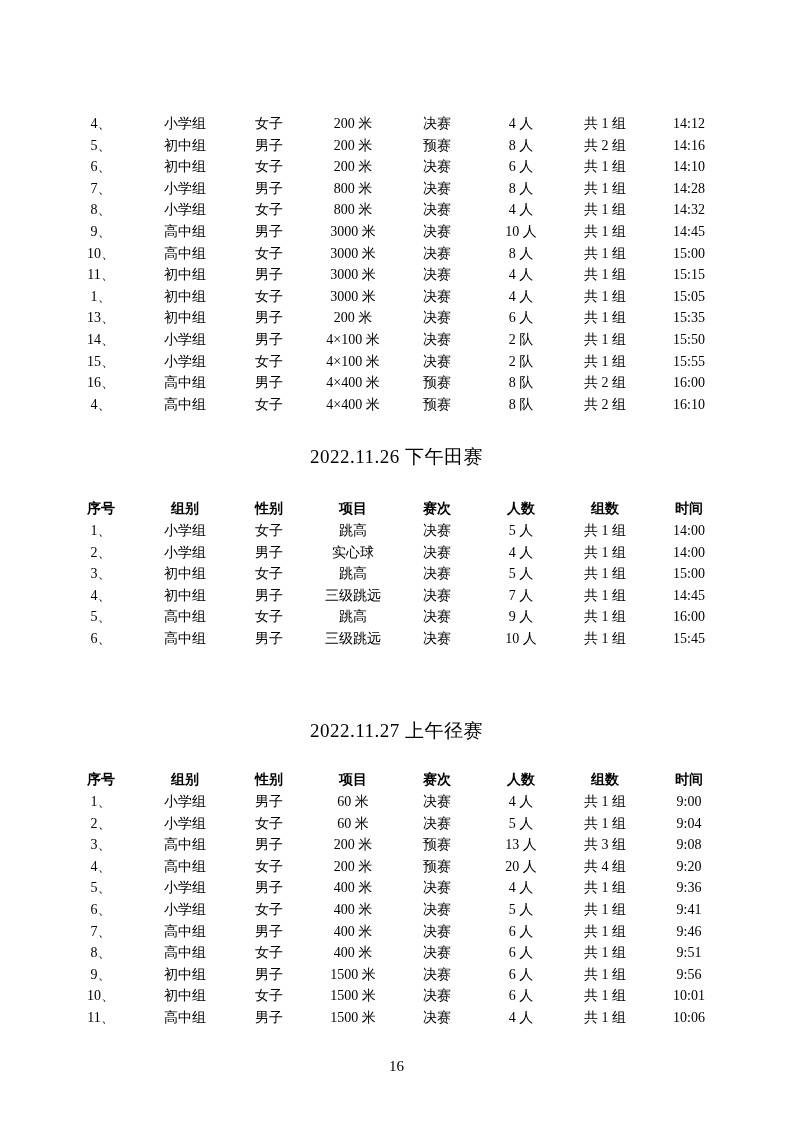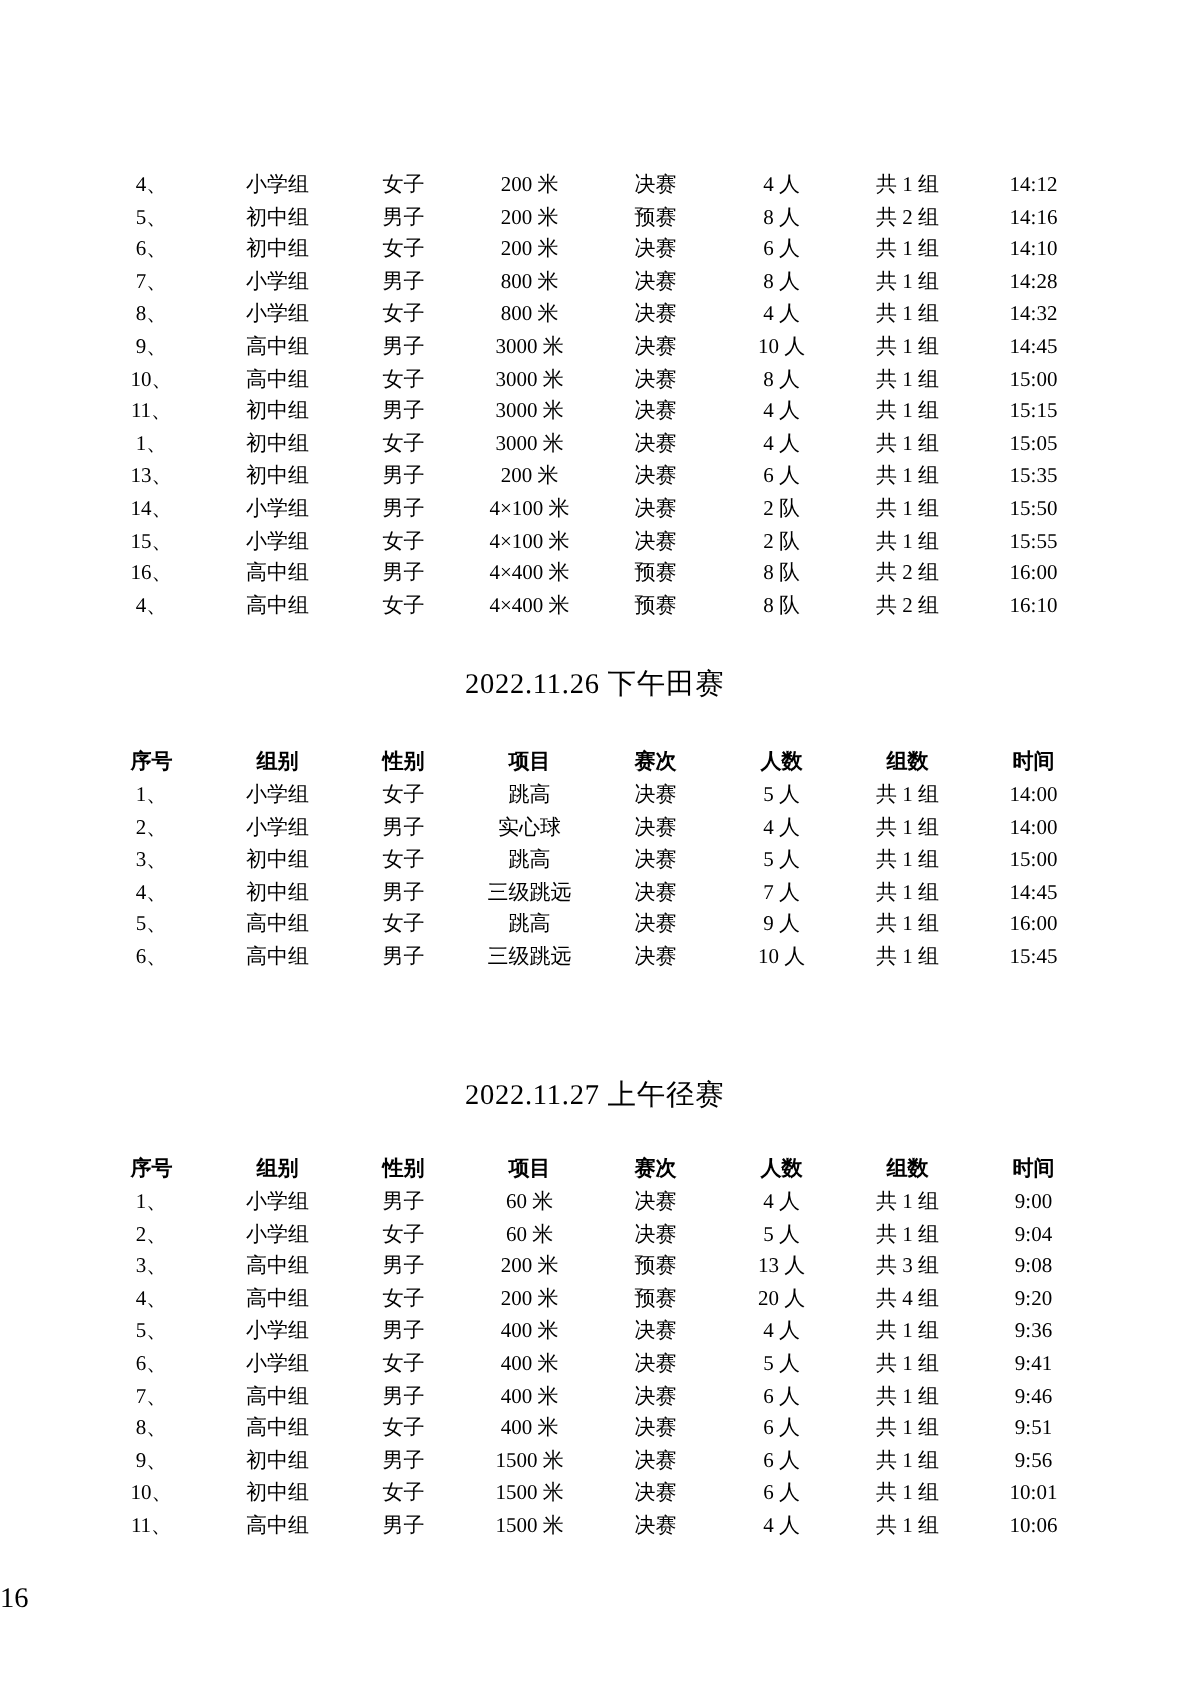--- a/index.html
+++ b/index.html
@@ -45,22 +45,22 @@
   .row.header .cell { font-weight: bold; }
   
   .sec-0 .grid-table { margin-top: 113px; }
   .sec-1 .section-title { margin-top: 28px; }
   .sec-1 .grid-table { margin-top: 27px; }
   .sec-2 .section-title { margin-top: 68px; }
   .sec-2 .grid-table { margin-top: 24px; }
   .page-num {
     margin-top: 27px;
     width: 100%;
-    text-align: left;
-    font-size: 19px;
+    text-align: center;
+    font-size: 15px;
     line-height: 20px;
   }
 </style>
 </head>
 <body>
 
 <div class="doc">
   <main id="sections">
       <section class="section sec-0">
         <div class="grid-table">

